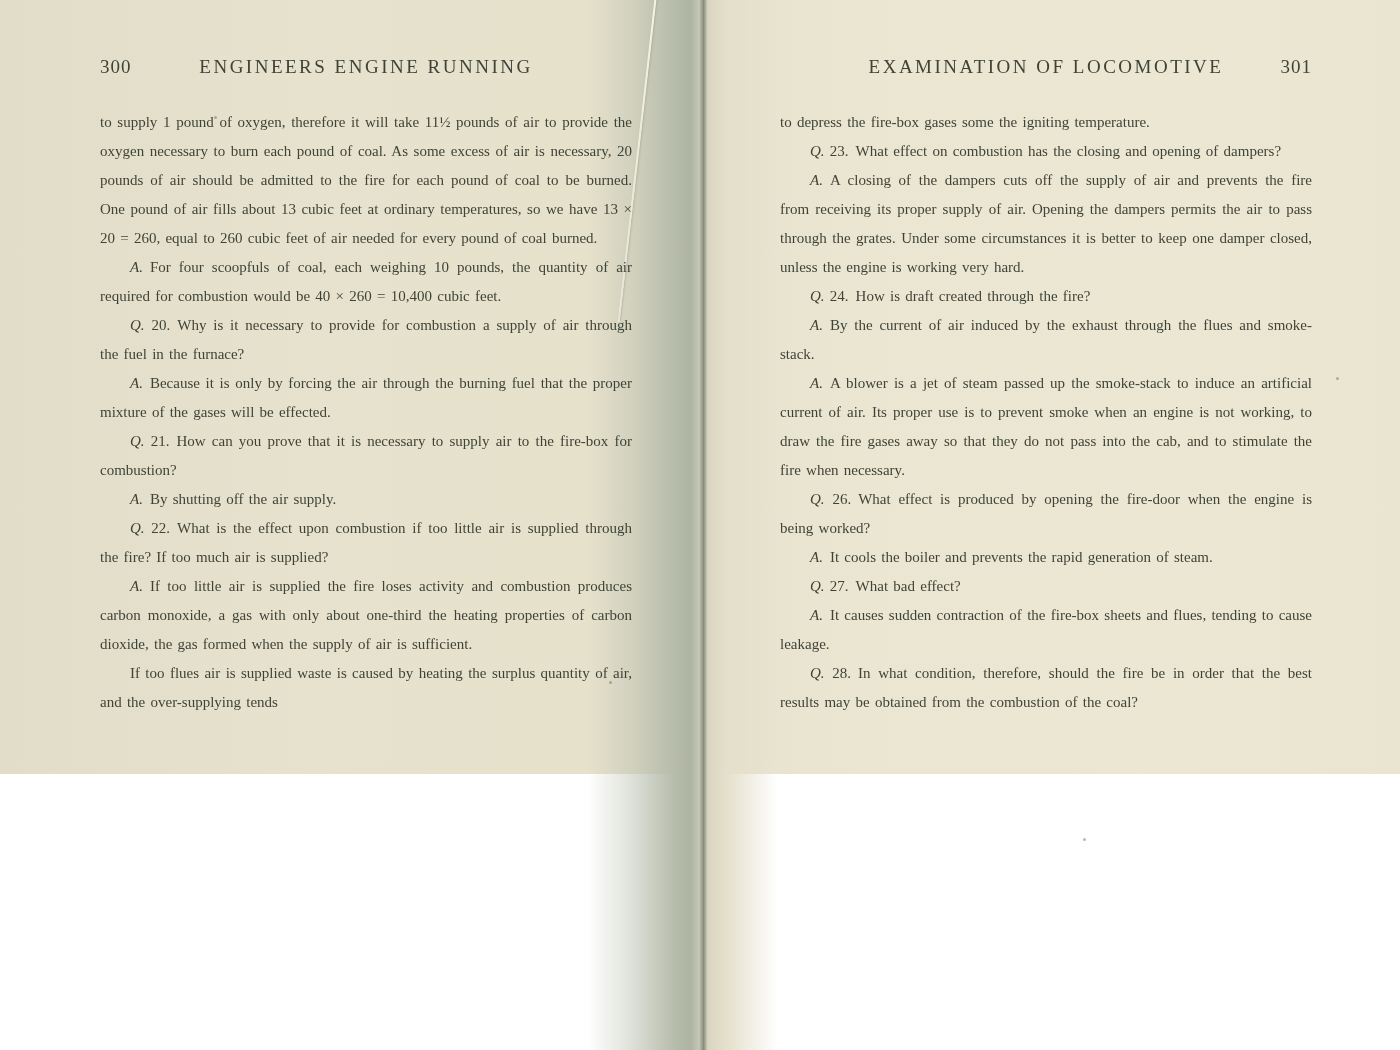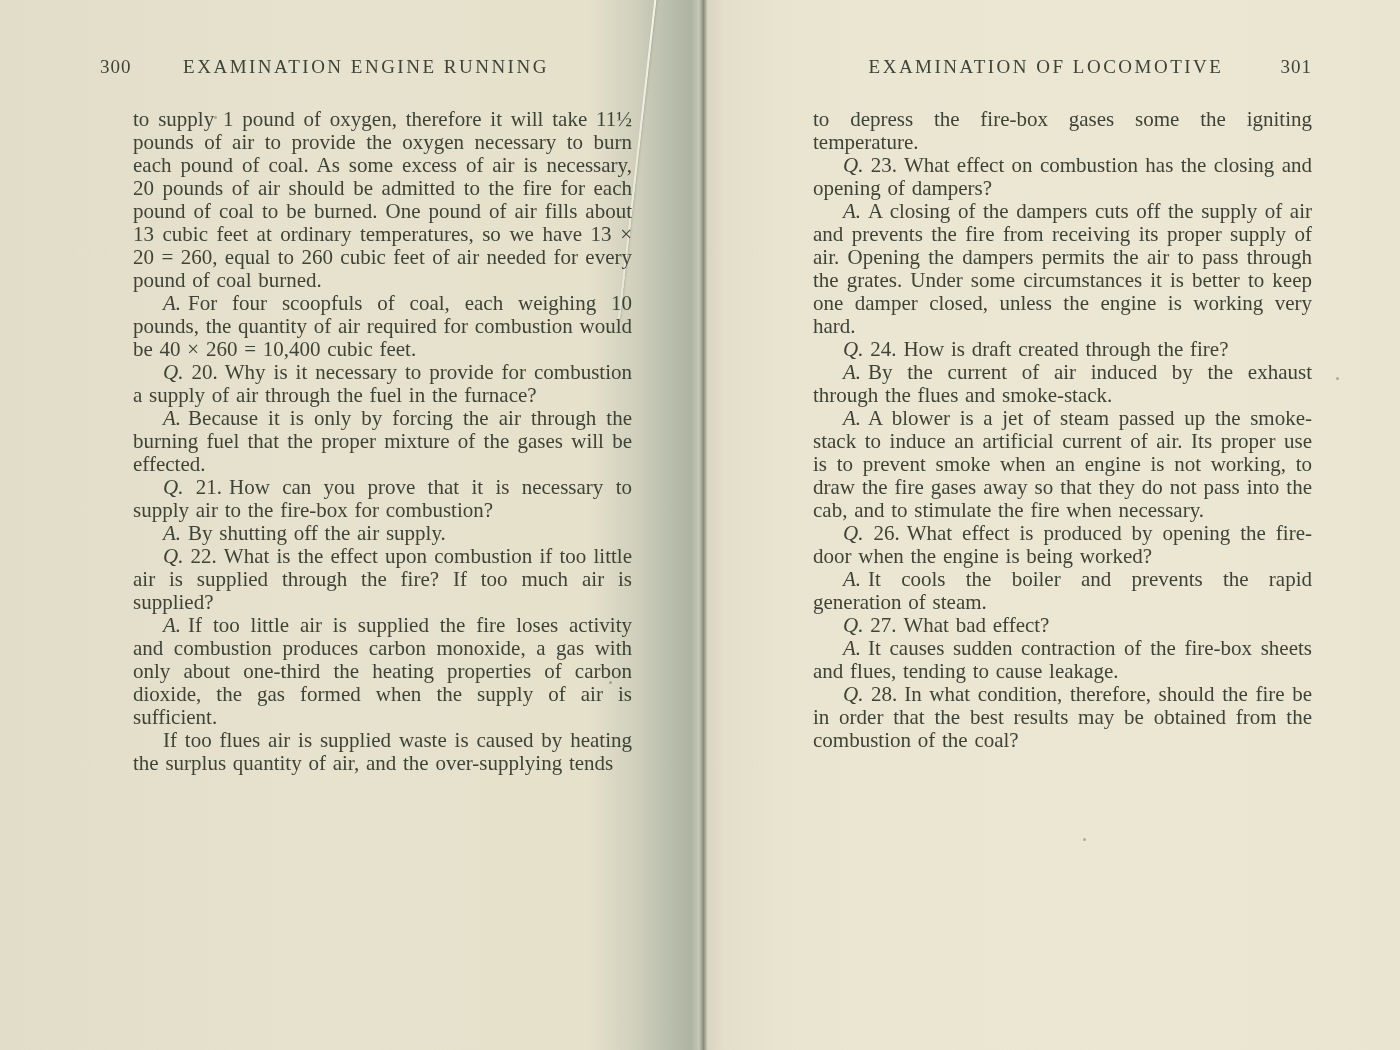--- a/index.html
+++ b/index.html
@@ -1,21 +1,21 @@
 <!DOCTYPE html>
 <html lang="en"><head>
 <meta charset="utf-8">
 <style>
   html,body{margin:0;padding:0;}
   body{
     width:1400px;height:1050px;overflow:hidden;
     font-family:"Liberation Serif","DejaVu Serif",serif;
   }
   .spread{
-    position:relative;width:1400px;height:1050px;
+    position:relative;width:1400px;height:774px;
     background:linear-gradient(90deg,#e2ddc8 0%,#e7e2cd 22%,#e6e1cb 42%,#e8e3cf 52%,#ebe6d2 62%,#ece7d3 84%,#eae5d0 100%);
     color:#3e4337;
   }
   
   .gutter{
     position:absolute;left:588px;top:0;width:190px;height:1050px;
     background:linear-gradient(90deg,
       rgba(181,186,169,0) 0%,
       rgba(186,191,174,0.45) 22%,
       #b6bbaa 46%,
@@ -45,40 +45,39 @@
   }
   .pagehead .runhead{
     display:block;width:100%;text-align:center;
   }
   .pagehead .pagenum{position:absolute;top:0;letter-spacing:1px;}
   .page.left .pagenum{left:0;}
   .page.right .pagenum{right:0;}
 
   .pagebody{
     margin-top:26px;height:892px;overflow:hidden;
-    font-size:21px;line-height:23px;text-align:justify;
+    font-size:15px;line-height:29px;text-align:justify;
     word-spacing:1.5px;
-    margin-left:33px;
   }
   .pagebody p{margin:0;}
   .pagebody p.ind{text-indent:30px;}
   .lead em{font-style:italic;}
   .lead{margin-right:7px;}
 </style>
 </head>
 <body>
 
 <div class="spread">
   <div class="gutter"></div>
   <div class="crease"></div>
 
   <div class="page left">
     <div class="pagehead">
       <span class="pagenum">300</span>
-      <span class="runhead">EXAMINATION ENGINE RUNNING</span>
+      <span class="runhead">ENGINEERS ENGINE RUNNING</span>
     </div>
     <div class="pagebody" id="left-body">
         <p>to supply 1 pound of oxygen, therefore it will take 11½ pounds of air to provide the oxygen necessary to burn each pound of coal. As some excess of air is necessary, 20 pounds of air should be admitted to the fire for each pound of coal to be burned. One pound of air fills about 13 cubic feet at ordinary temperatures, so we have 13 × 20 = 260, equal to 260 cubic feet of air needed for every pound of coal burned.</p>
         <p class="ind"><span class="lead"><em>A.</em></span>For four scoopfuls of coal, each weighing 10 pounds, the quantity of air required for combustion would be 40 × 260 = 10,400 cubic feet.</p>
         <p class="ind"><span class="lead"><em>Q.</em> 20.</span>Why is it necessary to provide for combustion a supply of air through the fuel in the furnace?</p>
         <p class="ind"><span class="lead"><em>A.</em></span>Because it is only by forcing the air through the burning fuel that the proper mixture of the gases will be effected.</p>
         <p class="ind"><span class="lead"><em>Q.</em> 21.</span>How can you prove that it is necessary to supply air to the fire-box for combustion?</p>
         <p class="ind"><span class="lead"><em>A.</em></span>By shutting off the air supply.</p>
         <p class="ind"><span class="lead"><em>Q.</em> 22.</span>What is the effect upon combustion if too little air is supplied through the fire? If too much air is supplied?</p>
         <p class="ind"><span class="lead"><em>A.</em></span>If too little air is supplied the fire loses activity and combustion produces carbon monoxide, a gas with only about one-third the heating properties of carbon dioxide, the gas formed when the supply of air is sufficient.</p>

